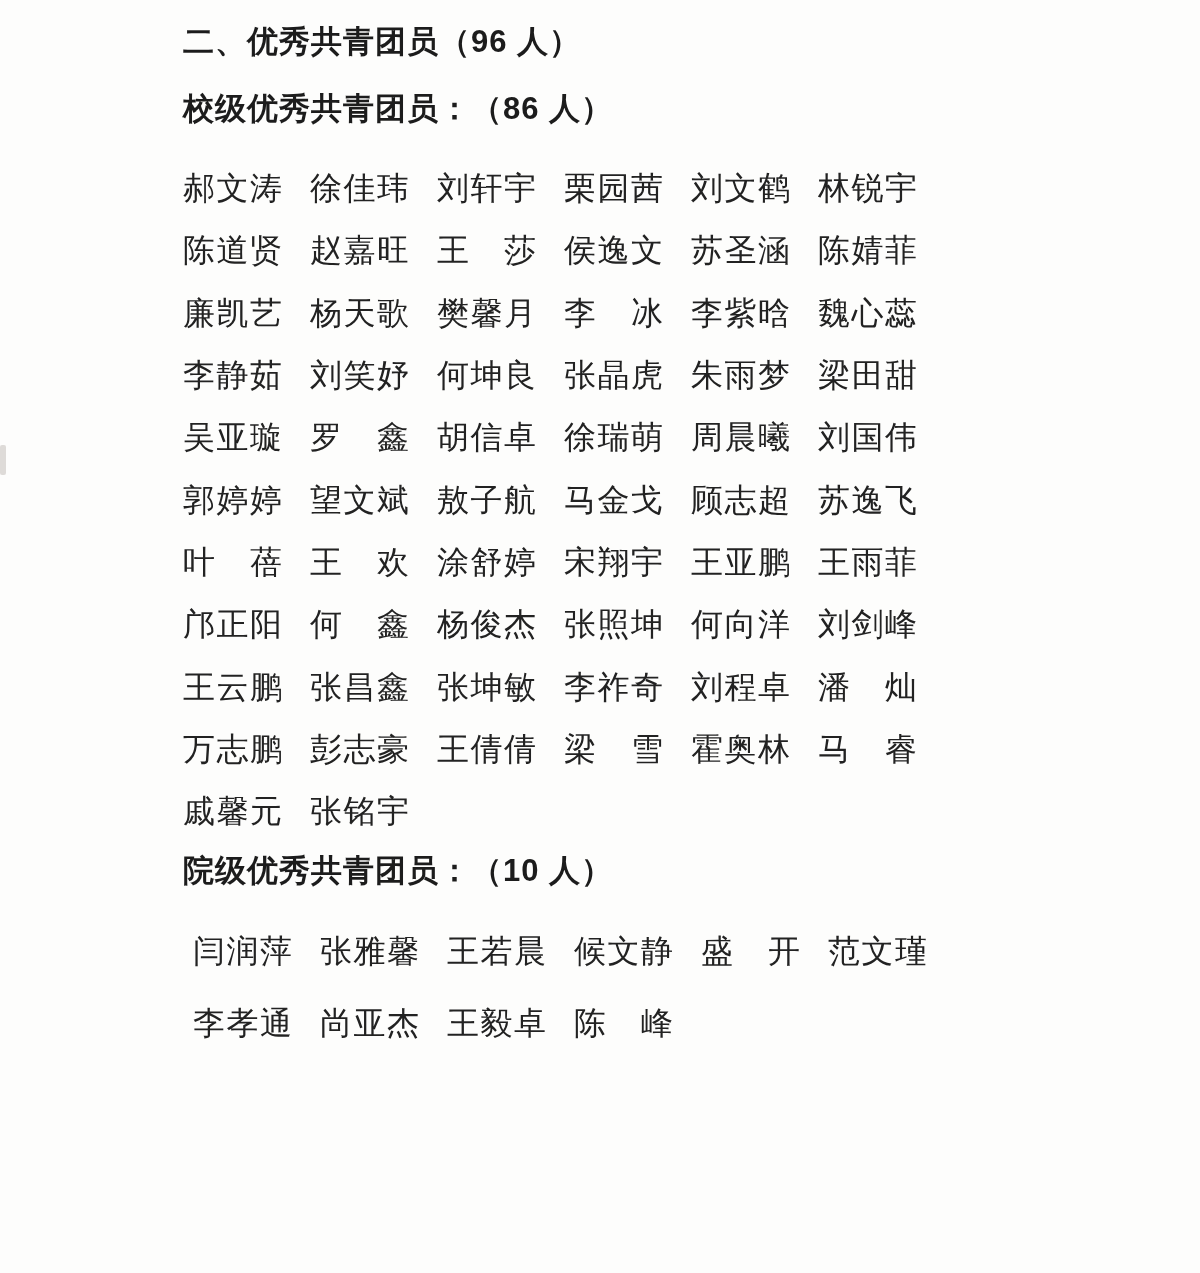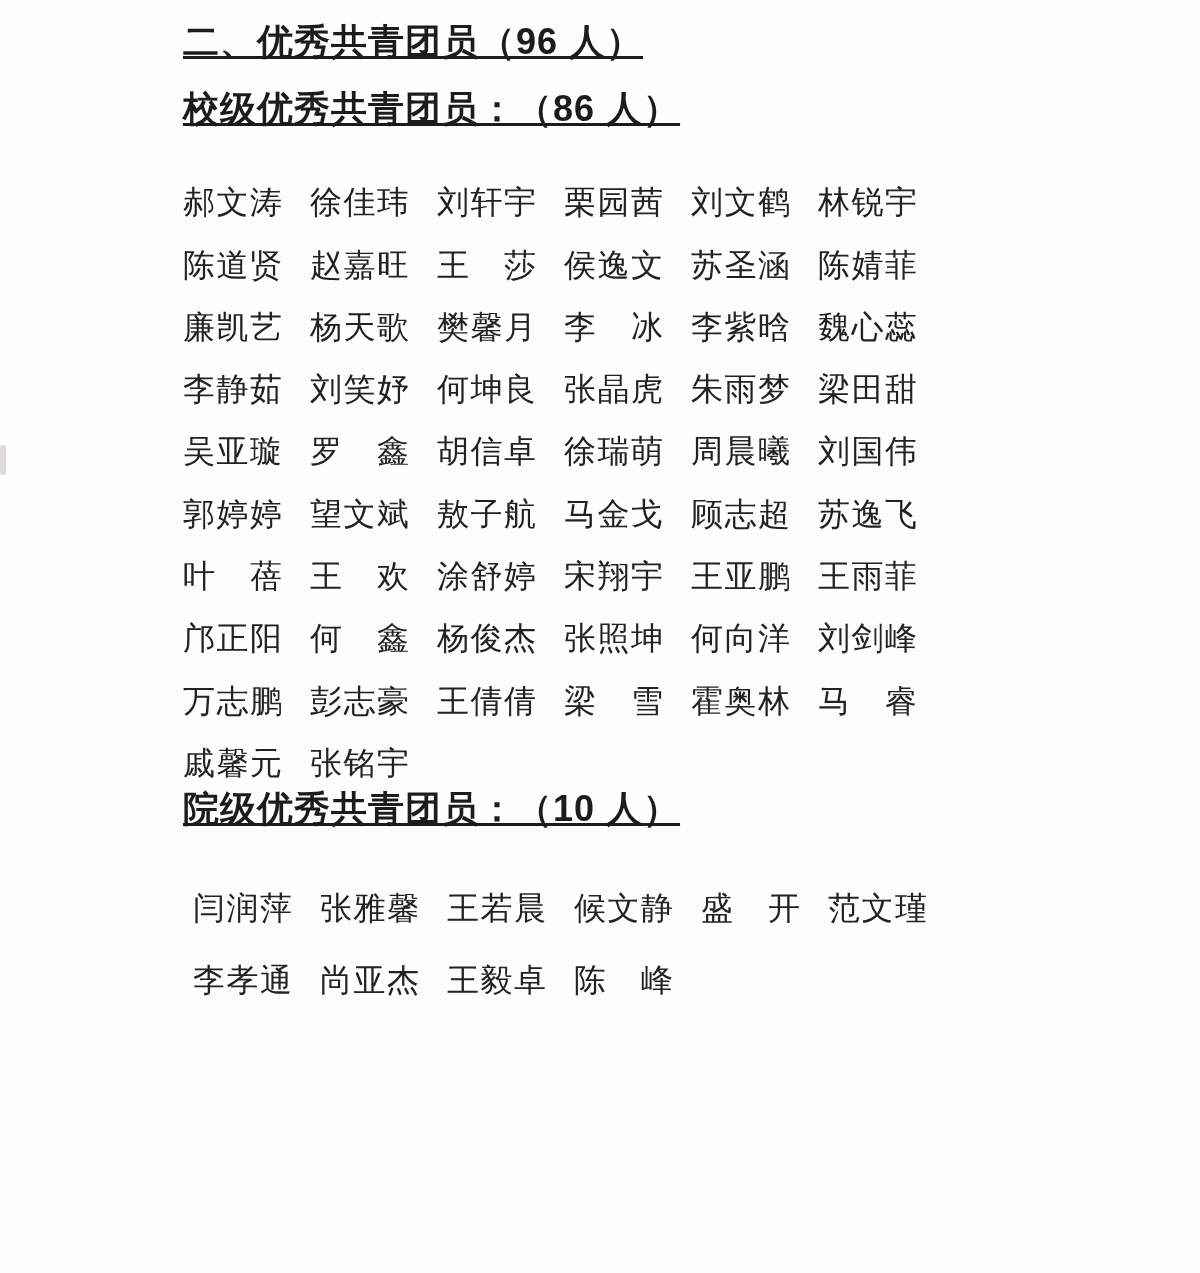--- a/index.html
+++ b/index.html
@@ -13,37 +13,36 @@
     font-family:"Liberation Serif","DejaVu Serif",serif;
     color:#212121;
   }
   .content{
     position:absolute;
     left:183px;
     top:25px;
     width:960px;
   }
   .doc-heading, .section-heading{
-    font-size:36px;
+    font-size:31px;
     font-weight:700;
     line-height:34px;
     margin:0;
     letter-spacing:1px;
     color:#1c1c1c;
     font-family:"Liberation Sans","DejaVu Sans",sans-serif;
-    text-decoration:underline;
   }
   .section-heading{margin-top:33px;}
   .section-heading.college{margin-top:12px;}
   .name-grid{margin-top:31px;}
   .name-grid.college{margin-top:27px;}
   .name-row{
     display:flex;
     height:62.3px;
-    align-items:flex-end;
+    align-items:center;
   }
   .name-grid.college .name-row{height:72px;margin-left:10px;}
   .name-cell{
     display:inline-block;
     width:103px;
     margin-right:24px;
     font-size:32px;
     line-height:34px;
     letter-spacing:1.5px;
     white-space:nowrap;
@@ -131,20 +130,28 @@
         </div>
         <div class="name-row">
           <span class="name-cell">邝正阳</span>
           <span class="name-cell">何　鑫</span>
           <span class="name-cell">杨俊杰</span>
           <span class="name-cell">张照坤</span>
           <span class="name-cell">何向洋</span>
           <span class="name-cell">刘剑峰</span>
         </div>
         <div class="name-row">
+          <span class="name-cell">王云鹏</span>
+          <span class="name-cell">张昌鑫</span>
+          <span class="name-cell">张坤敏</span>
+          <span class="name-cell">李祚奇</span>
+          <span class="name-cell">刘程卓</span>
+          <span class="name-cell">潘　灿</span>
+        </div>
+        <div class="name-row">
           <span class="name-cell">万志鹏</span>
           <span class="name-cell">彭志豪</span>
           <span class="name-cell">王倩倩</span>
           <span class="name-cell">梁　雪</span>
           <span class="name-cell">霍奥林</span>
           <span class="name-cell">马　睿</span>
         </div>
         <div class="name-row">
           <span class="name-cell">戚馨元</span>
           <span class="name-cell">张铭宇</span>

